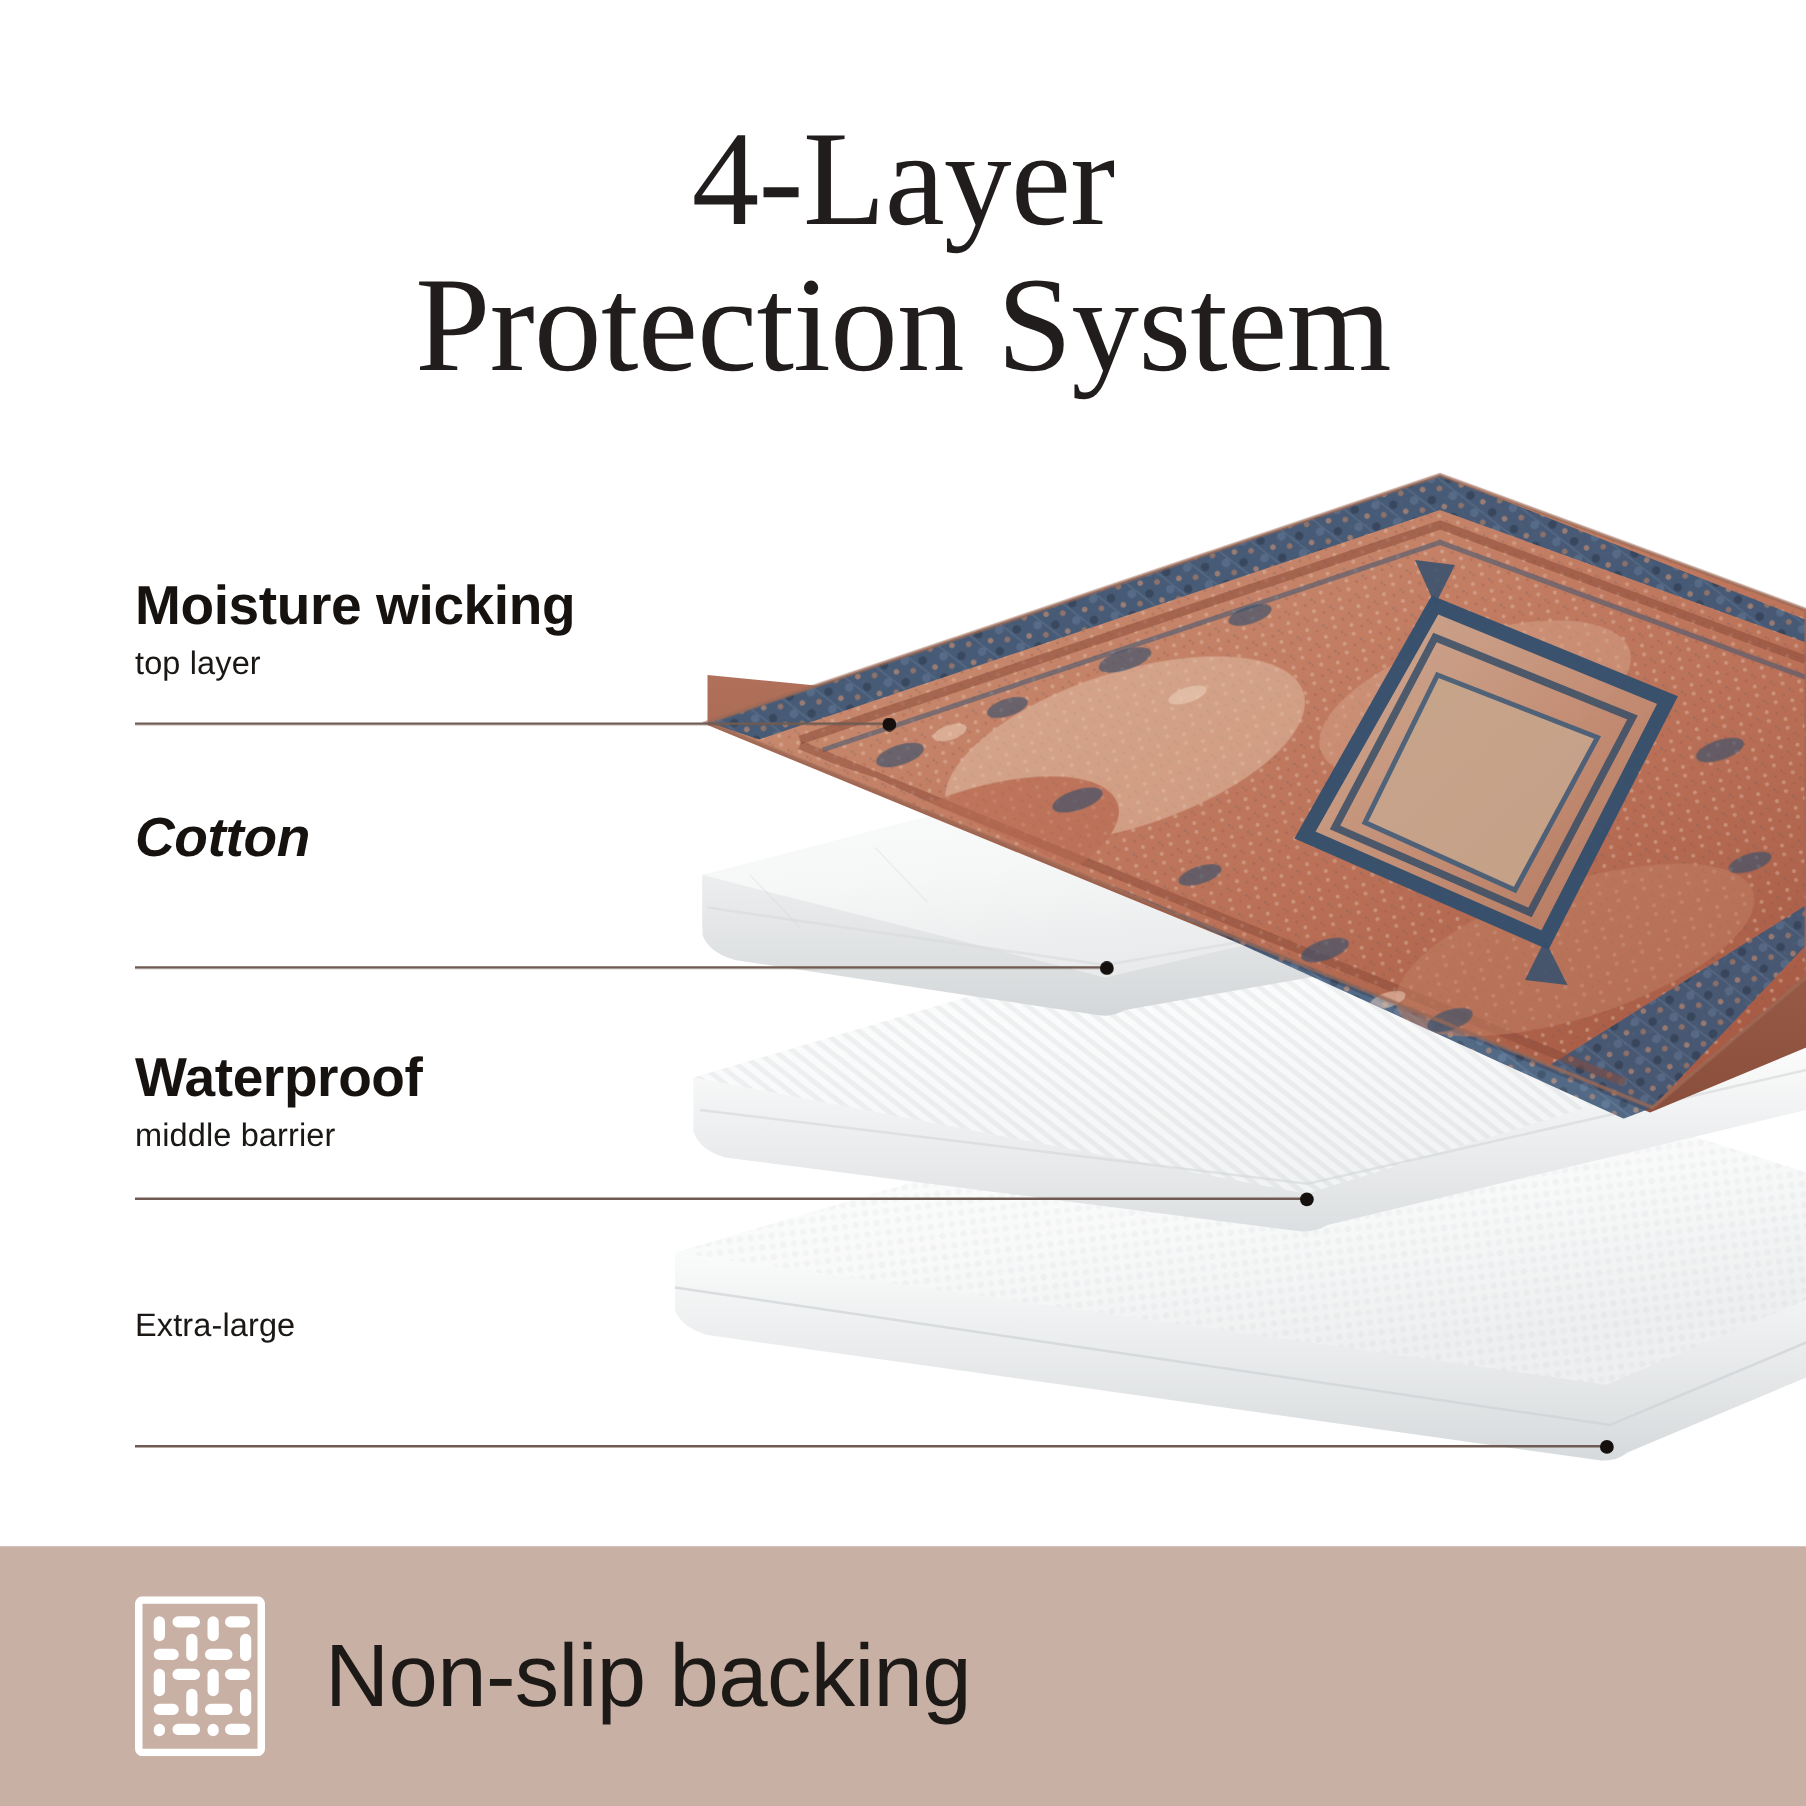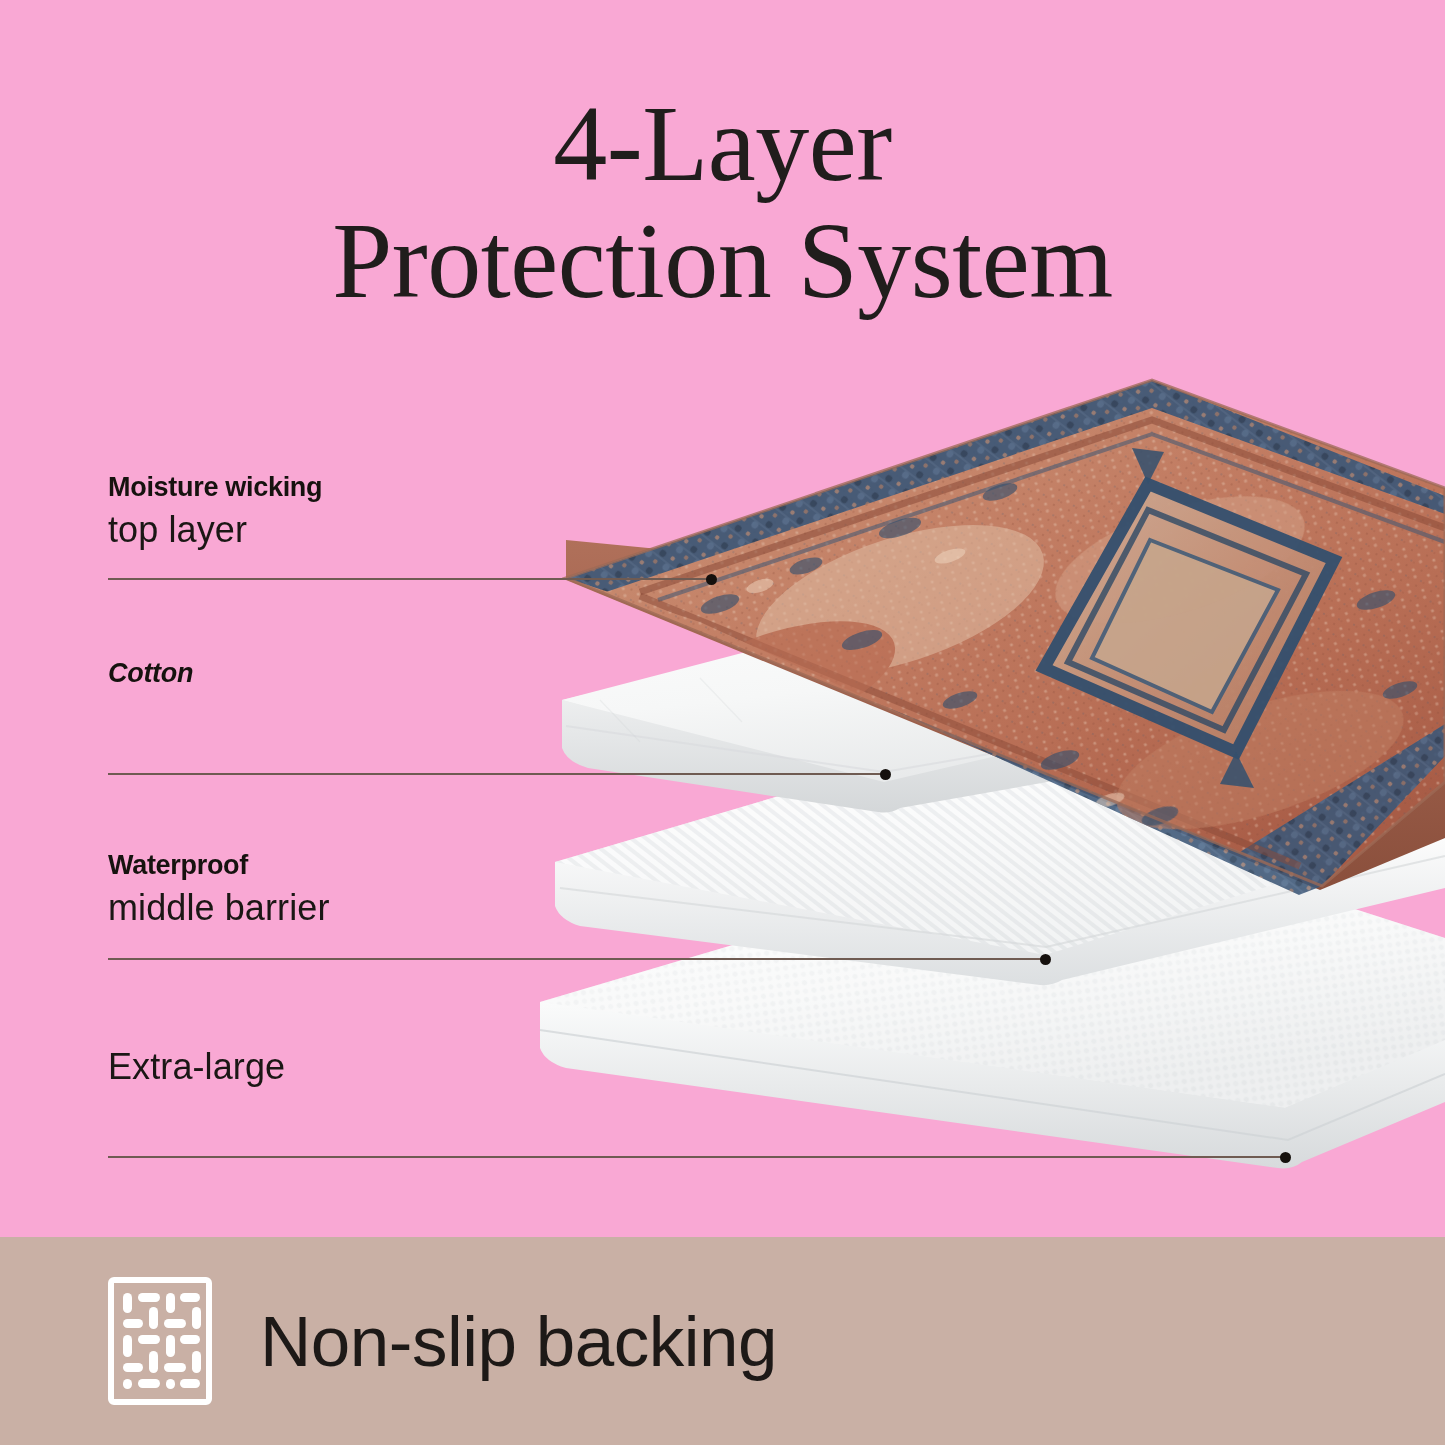--- a/index.html
+++ b/index.html
@@ -10,21 +10,21 @@
     width: 1445px;
     height: 1445px;
     overflow: hidden;
     font-family: "Liberation Sans", sans-serif;
     background: #f9e9e0;
   }
   #page {
     position: relative;
     width: 1445px;
     height: 1445px;
-    background: #f9a8d4;
+    background: #ffffff;
     overflow: hidden;
   }
 
   
   #title-block {
     position: absolute;
     top: 86px;
     left: 0;
     width: 1445px;
     text-align: center;
@@ -49,30 +49,29 @@
   }
 
   
   .callout {
     position: absolute;
     left: 108px;
     color: #16120f;
   }
   .callout .c-title {
     display: block;
-    font-size: 27px;
+    font-size: 44px;
     font-weight: bold;
     letter-spacing: -0.3px;
     line-height: 1.12;
     white-space: nowrap;
-    margin-top: 12px;
   }
   .callout .c-sub {
     display: block;
-    font-size: 36px;
+    font-size: 26px;
     font-weight: 300;
     letter-spacing: 0.1px;
     line-height: 1.2;
     margin-top: 6px;
     white-space: nowrap;
     color: #1b1715;
   }
   .callout .c-sub b { font-weight: bold; }
 
   #callout-1 { top: 460px; }

